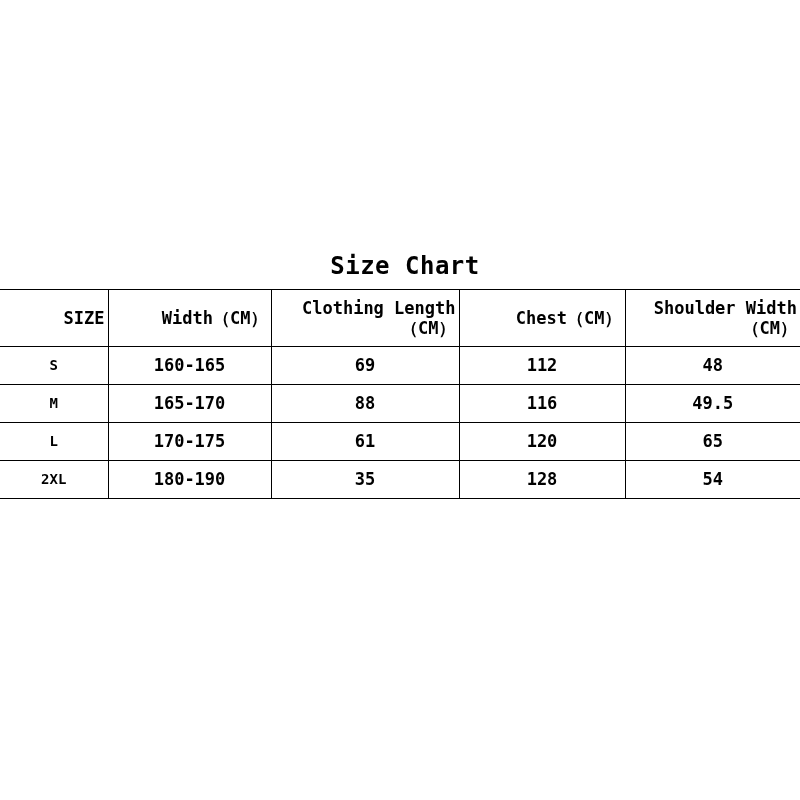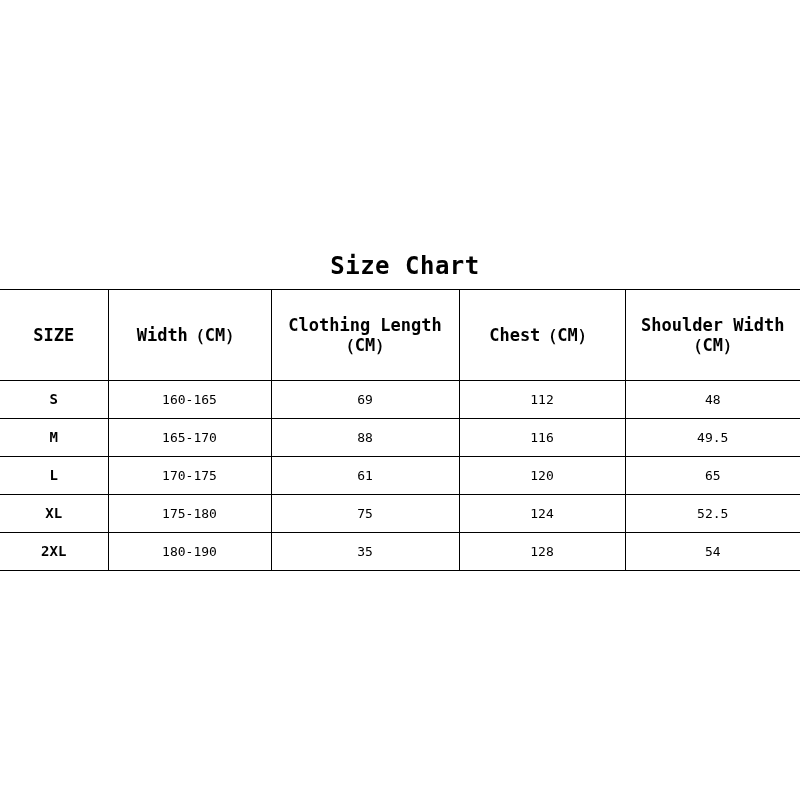--- a/index.html
+++ b/index.html
@@ -45,26 +45,27 @@
   table.size-table td {
     border: 1px solid #000000;
     text-align: center;
     vertical-align: middle;
     font-family: "DejaVu Sans Mono", monospace;
   }
   table.size-table th {
     font-size: 17px;
     font-weight: bold;
     height: 50px;
-    padding: 20px 3px;
+    padding: 3px 3px;
     line-height: 1.18;
+    text-align: right;
   }
   table.size-table td {
-    font-size: 13px;
-    font-weight: normal;
+    font-size: 17px;
+    font-weight: bold;
     height: 35px;
     padding: 1px 3px;
   }
   table.size-table td.size-cell {
     font-weight: bold;
     font-size: 14px;
   }
   
   table.size-table tr > *:first-child {
     border-left: none;
@@ -119,27 +120,20 @@
           <td>49.5</td>
         </tr>
         <tr>
           <td class="size-cell">L</td>
           <td>170-175</td>
           <td>61</td>
           <td>120</td>
           <td>65</td>
         </tr>
         <tr>
-          <td class="size-cell">XL</td>
-          <td>175-180</td>
-          <td>75</td>
-          <td>124</td>
-          <td>52.5</td>
-        </tr>
-        <tr>
           <td class="size-cell">2XL</td>
           <td>180-190</td>
           <td>35</td>
           <td>128</td>
           <td>54</td>
         </tr>
       </tbody>
     </table>
 
   </div>

